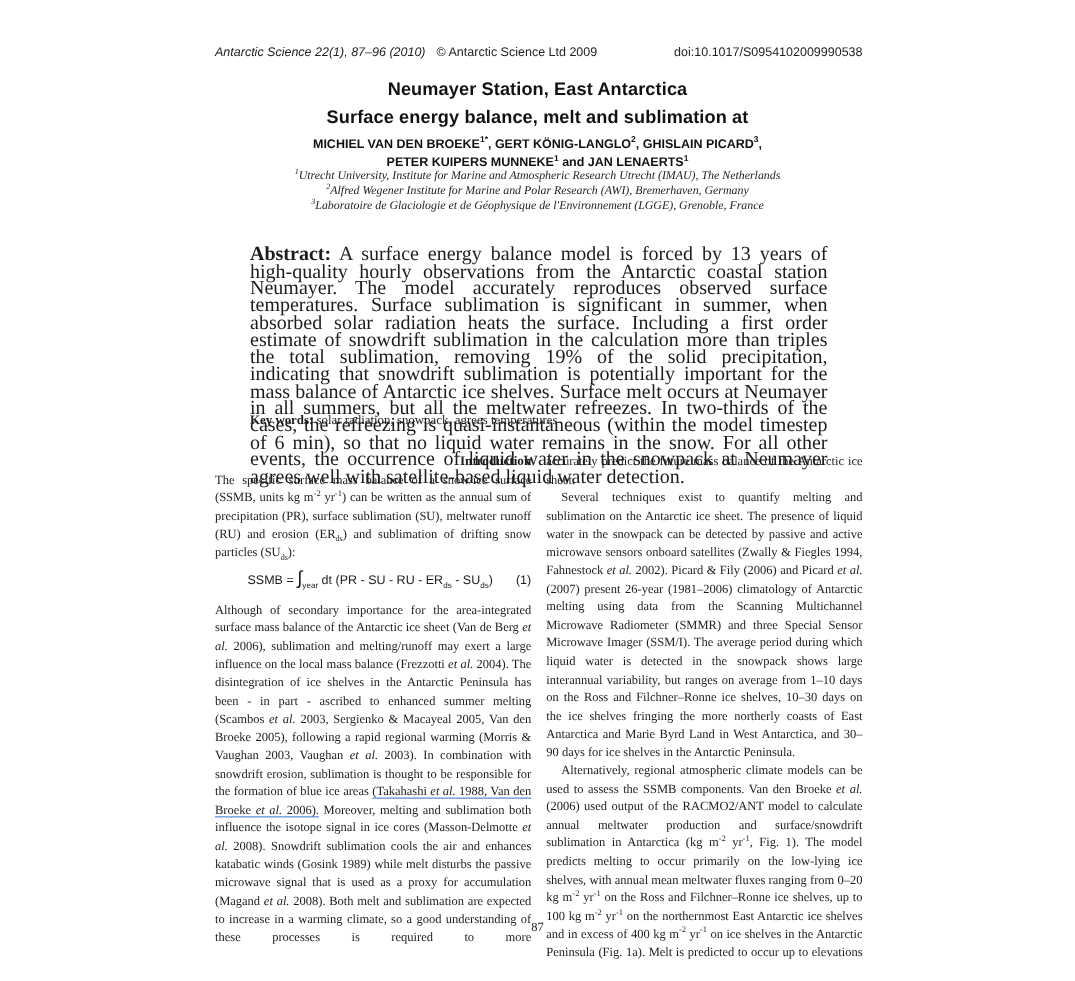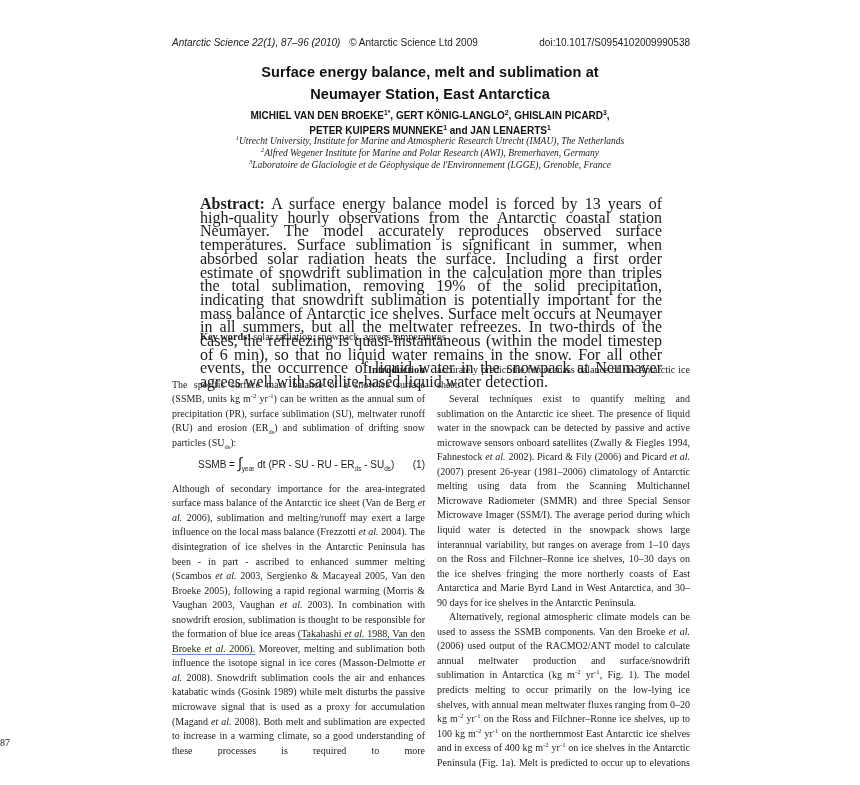--- a/index.html
+++ b/index.html
@@ -66,40 +66,40 @@
   .int{font-size:1.5em;line-height:0;}
   .cite-link{
     text-decoration:underline;
     text-decoration-color:#5b8fd4;
     text-decoration-thickness:1px;
     text-underline-offset:2px;
     cursor:pointer;
   }
   
   .pageno{
-    position:absolute;top:737px;left:0;width:860px;text-align:left;
+    position:absolute;top:737px;left:0;width:860px;text-align:center;
     font-size:10px;color:#222;
   }
 </style>
 </head>
 <body>
 
 <div class="page">
 
   <div class="hdr">
     <span>
       <span class="cite">Antarctic Science 22(1), 87–96 (2010)</span>
       <span class="copy">© Antarctic Science Ltd  2009</span>
     </span>
     <span>doi:10.1017/S0954102009990538</span>
   </div>
 
   <div class="title">
+    <div>Neumayer Station, East Antarctica</div>
     <div>Surface energy balance, melt and sublimation at</div>
-    <div>Neumayer Station, East Antarctica</div>
   </div>
 
   <div class="authors">
     <div>MICHIEL VAN DEN BROEKE<sup>1*</sup>, GERT KÖNIG-LANGLO<sup>2</sup>, GHISLAIN PICARD<sup>3</sup>,</div>
     <div>PETER KUIPERS MUNNEKE<sup>1</sup> and JAN LENAERTS<sup>1</sup></div>
   </div>
 
   <div class="affils">
     <div><sup>1</sup>Utrecht University, Institute for Marine and Atmospheric Research Utrecht (IMAU), The Netherlands</div>
     <div><sup>2</sup>Alfred Wegener Institute for Marine and Polar Research (AWI), Bremerhaven, Germany</div>

